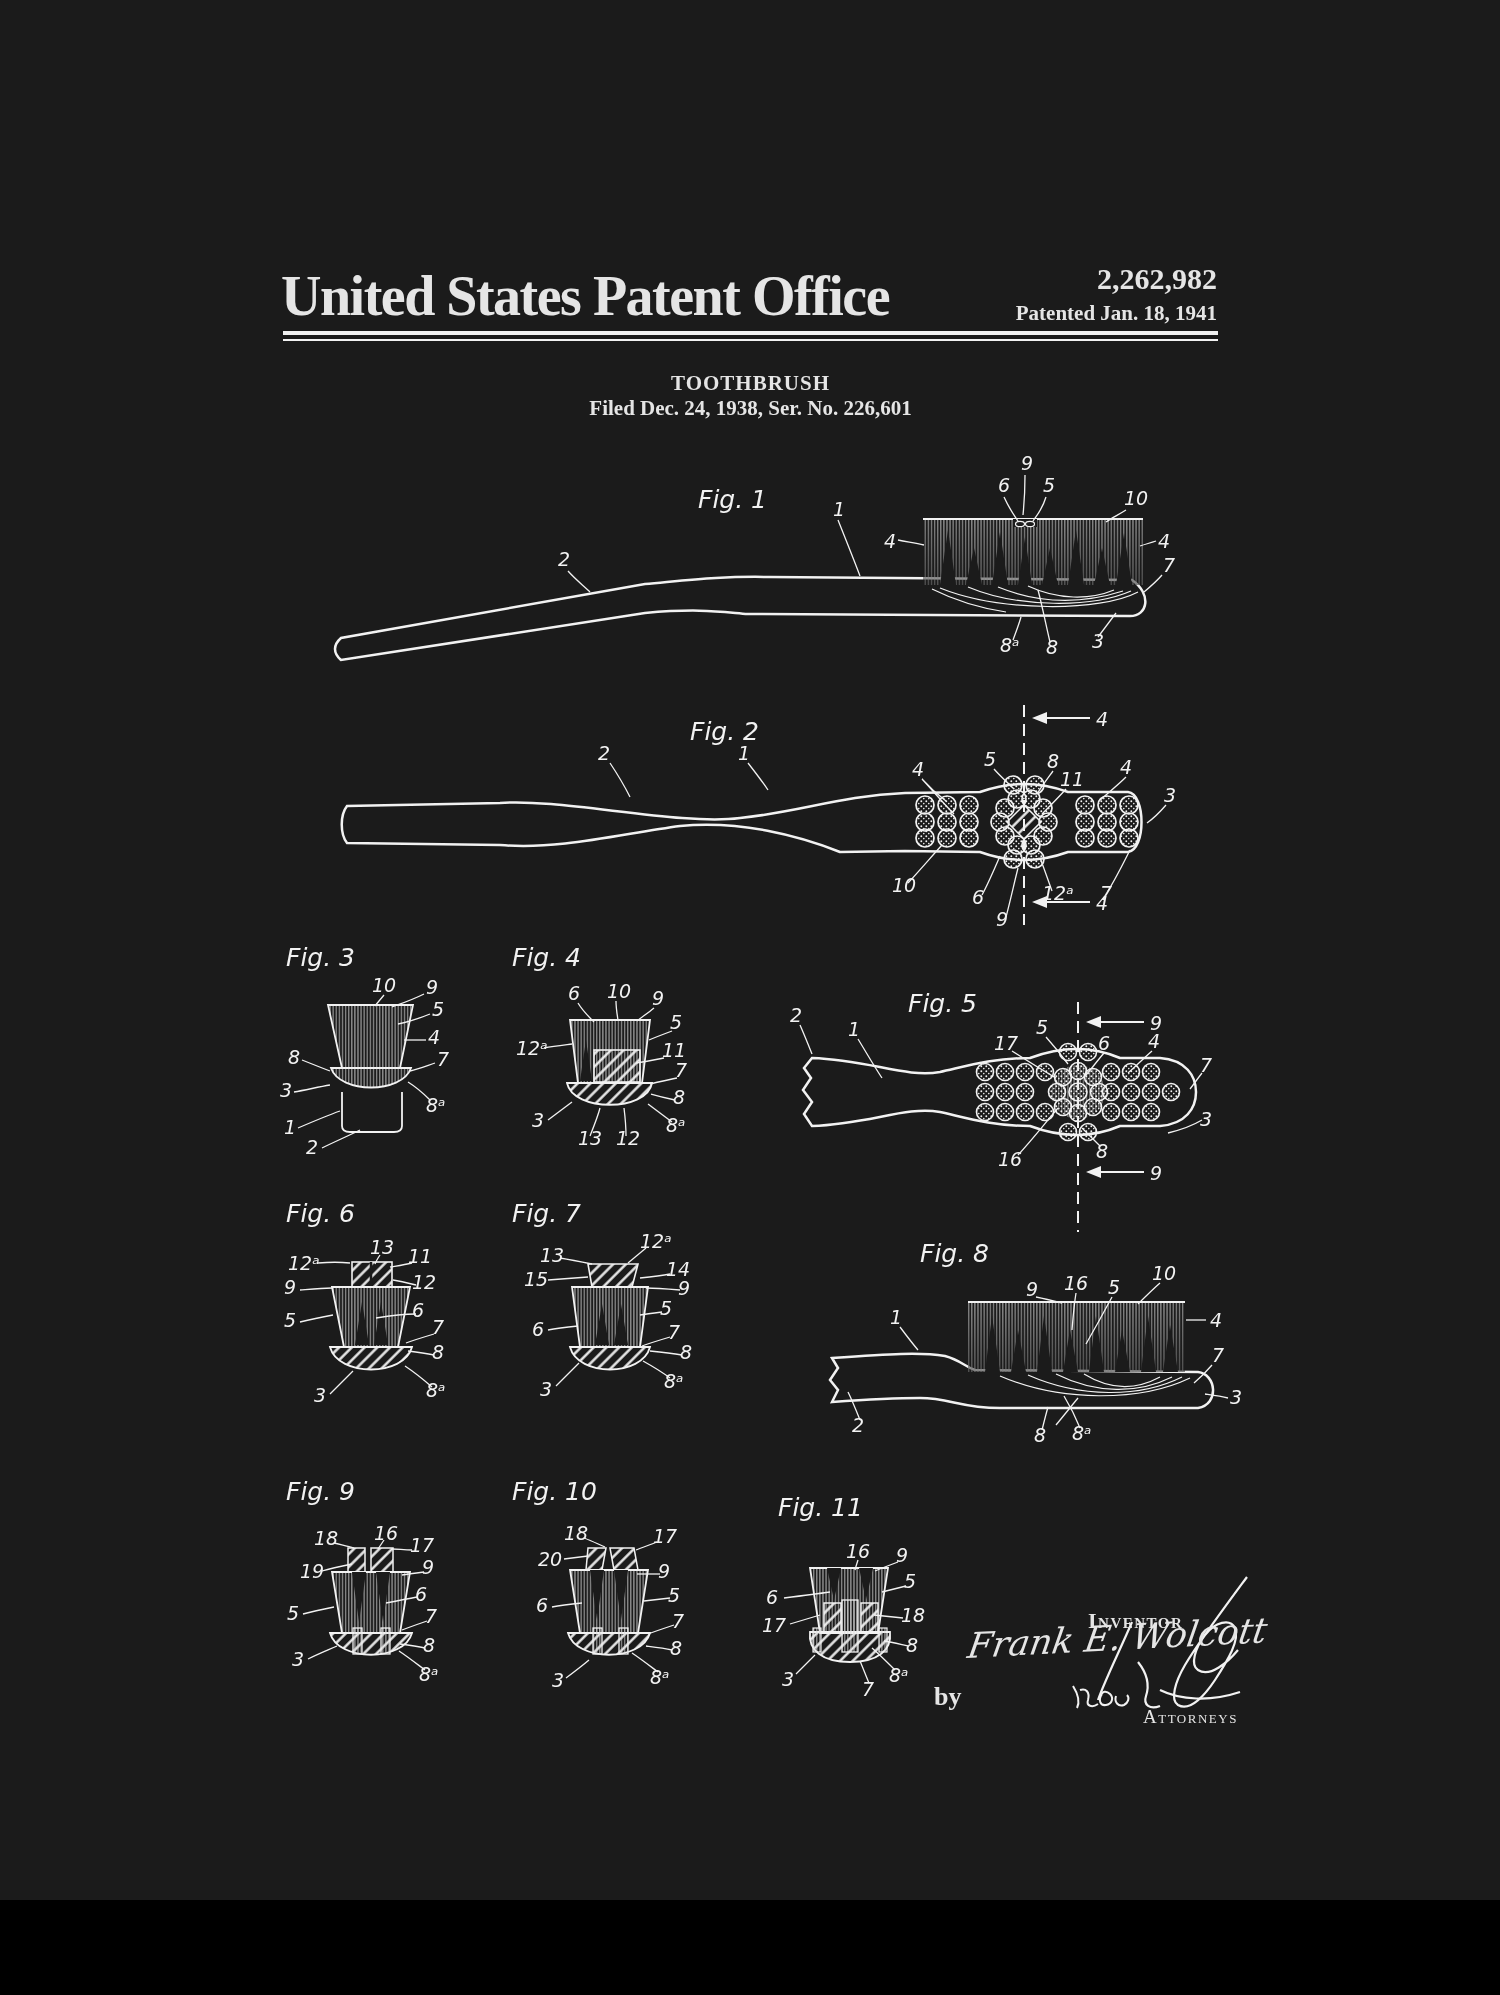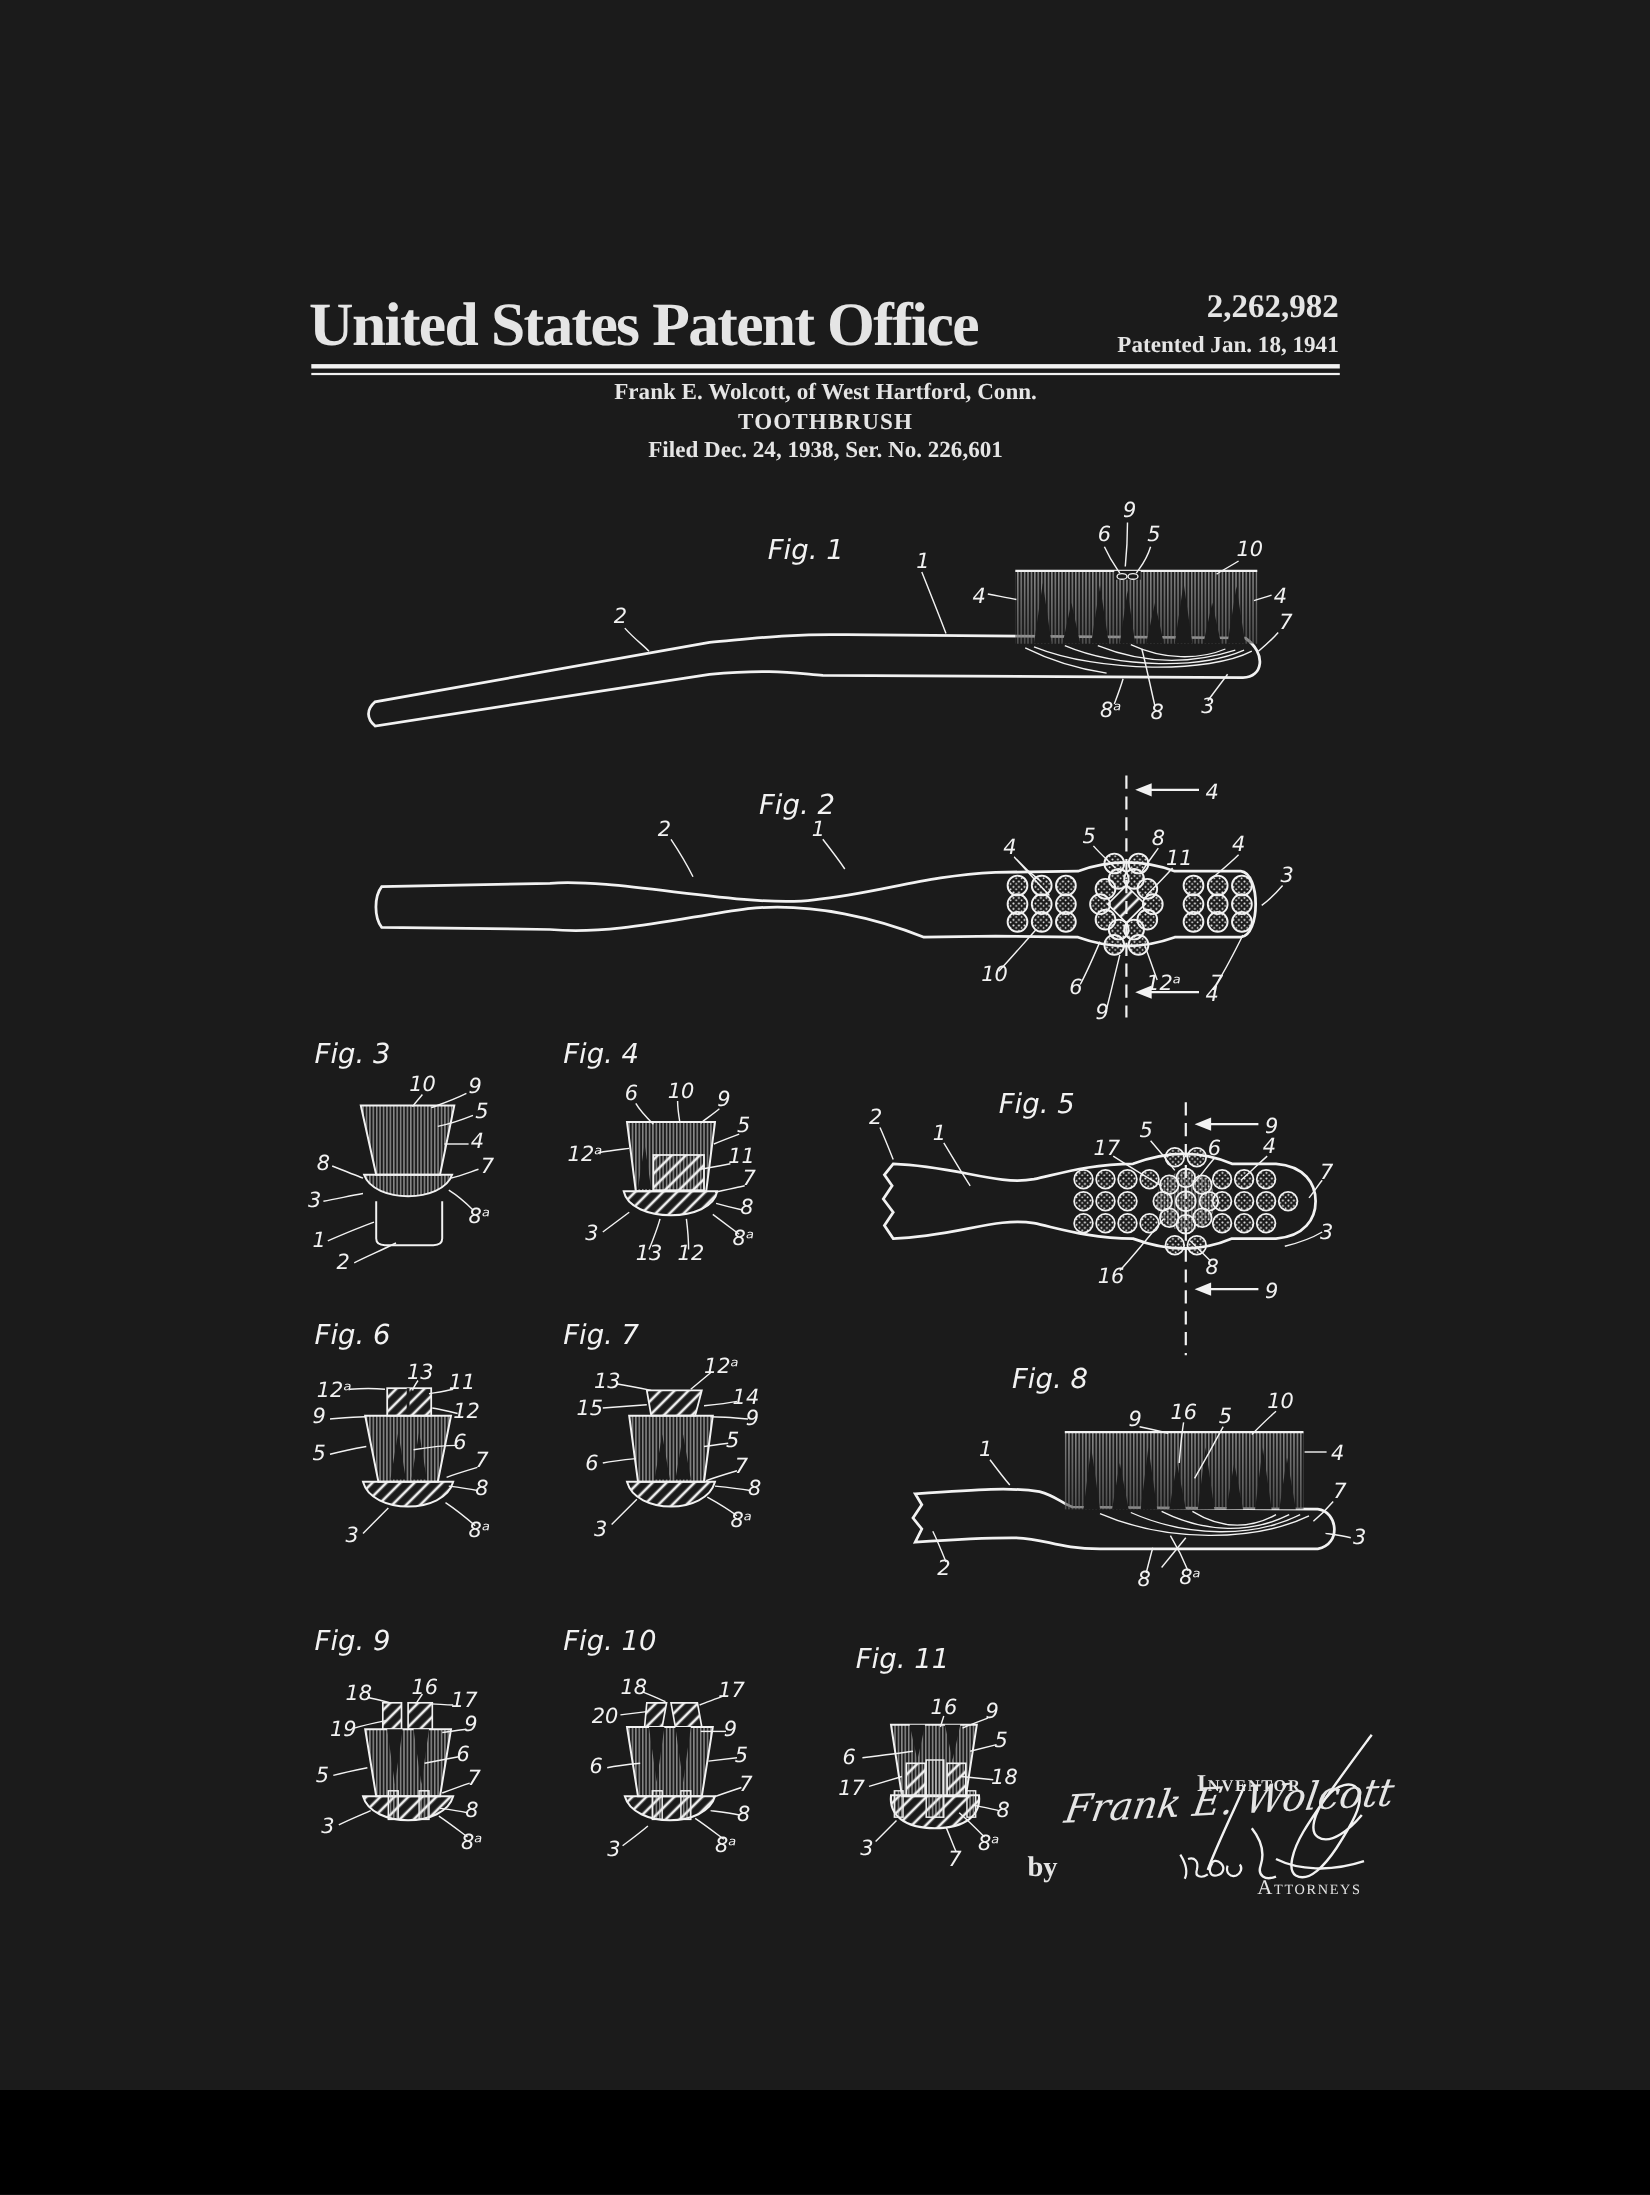--- a/index.html
+++ b/index.html
@@ -29,21 +29,20 @@
 </head>
 <body>
 
 <div id="page">
 
   <div class="abs" id="title">United States Patent Office</div>
   <div class="abs" id="patnum">2,262,982</div>
   <div class="abs" id="patented">Patented Jan. 18, 1941</div>
   <div class="abs rule" id="rule1"></div>
   <div class="abs rule" id="rule2"></div>
-  <div class="abs cline" id="subline1">Frank E. Wolcott, of West Hartford, Conn.</div>
   <div class="abs cline" id="subline2">TOOTHBRUSH</div>
   <div class="abs cline" id="subline3">Filed Dec. 24, 1938, Ser. No. 226,601</div>
 
   <svg class="abs" style="left:0;top:0" width="1500" height="1995" viewBox="0 0 1500 1995">
     <defs>
       <pattern id="br" width="3.1" height="12" patternUnits="userSpaceOnUse">
         <line x1="1.5" y1="0" x2="1.5" y2="12" stroke="#d8d8d8" stroke-width="0.8"></line>
       </pattern>
       <pattern id="ha" width="9" height="9" patternUnits="userSpaceOnUse" patternTransform="rotate(45)">
         <line x1="4.5" y1="0" x2="4.5" y2="9" stroke="#f2f2f2" stroke-width="2.4"></line>

